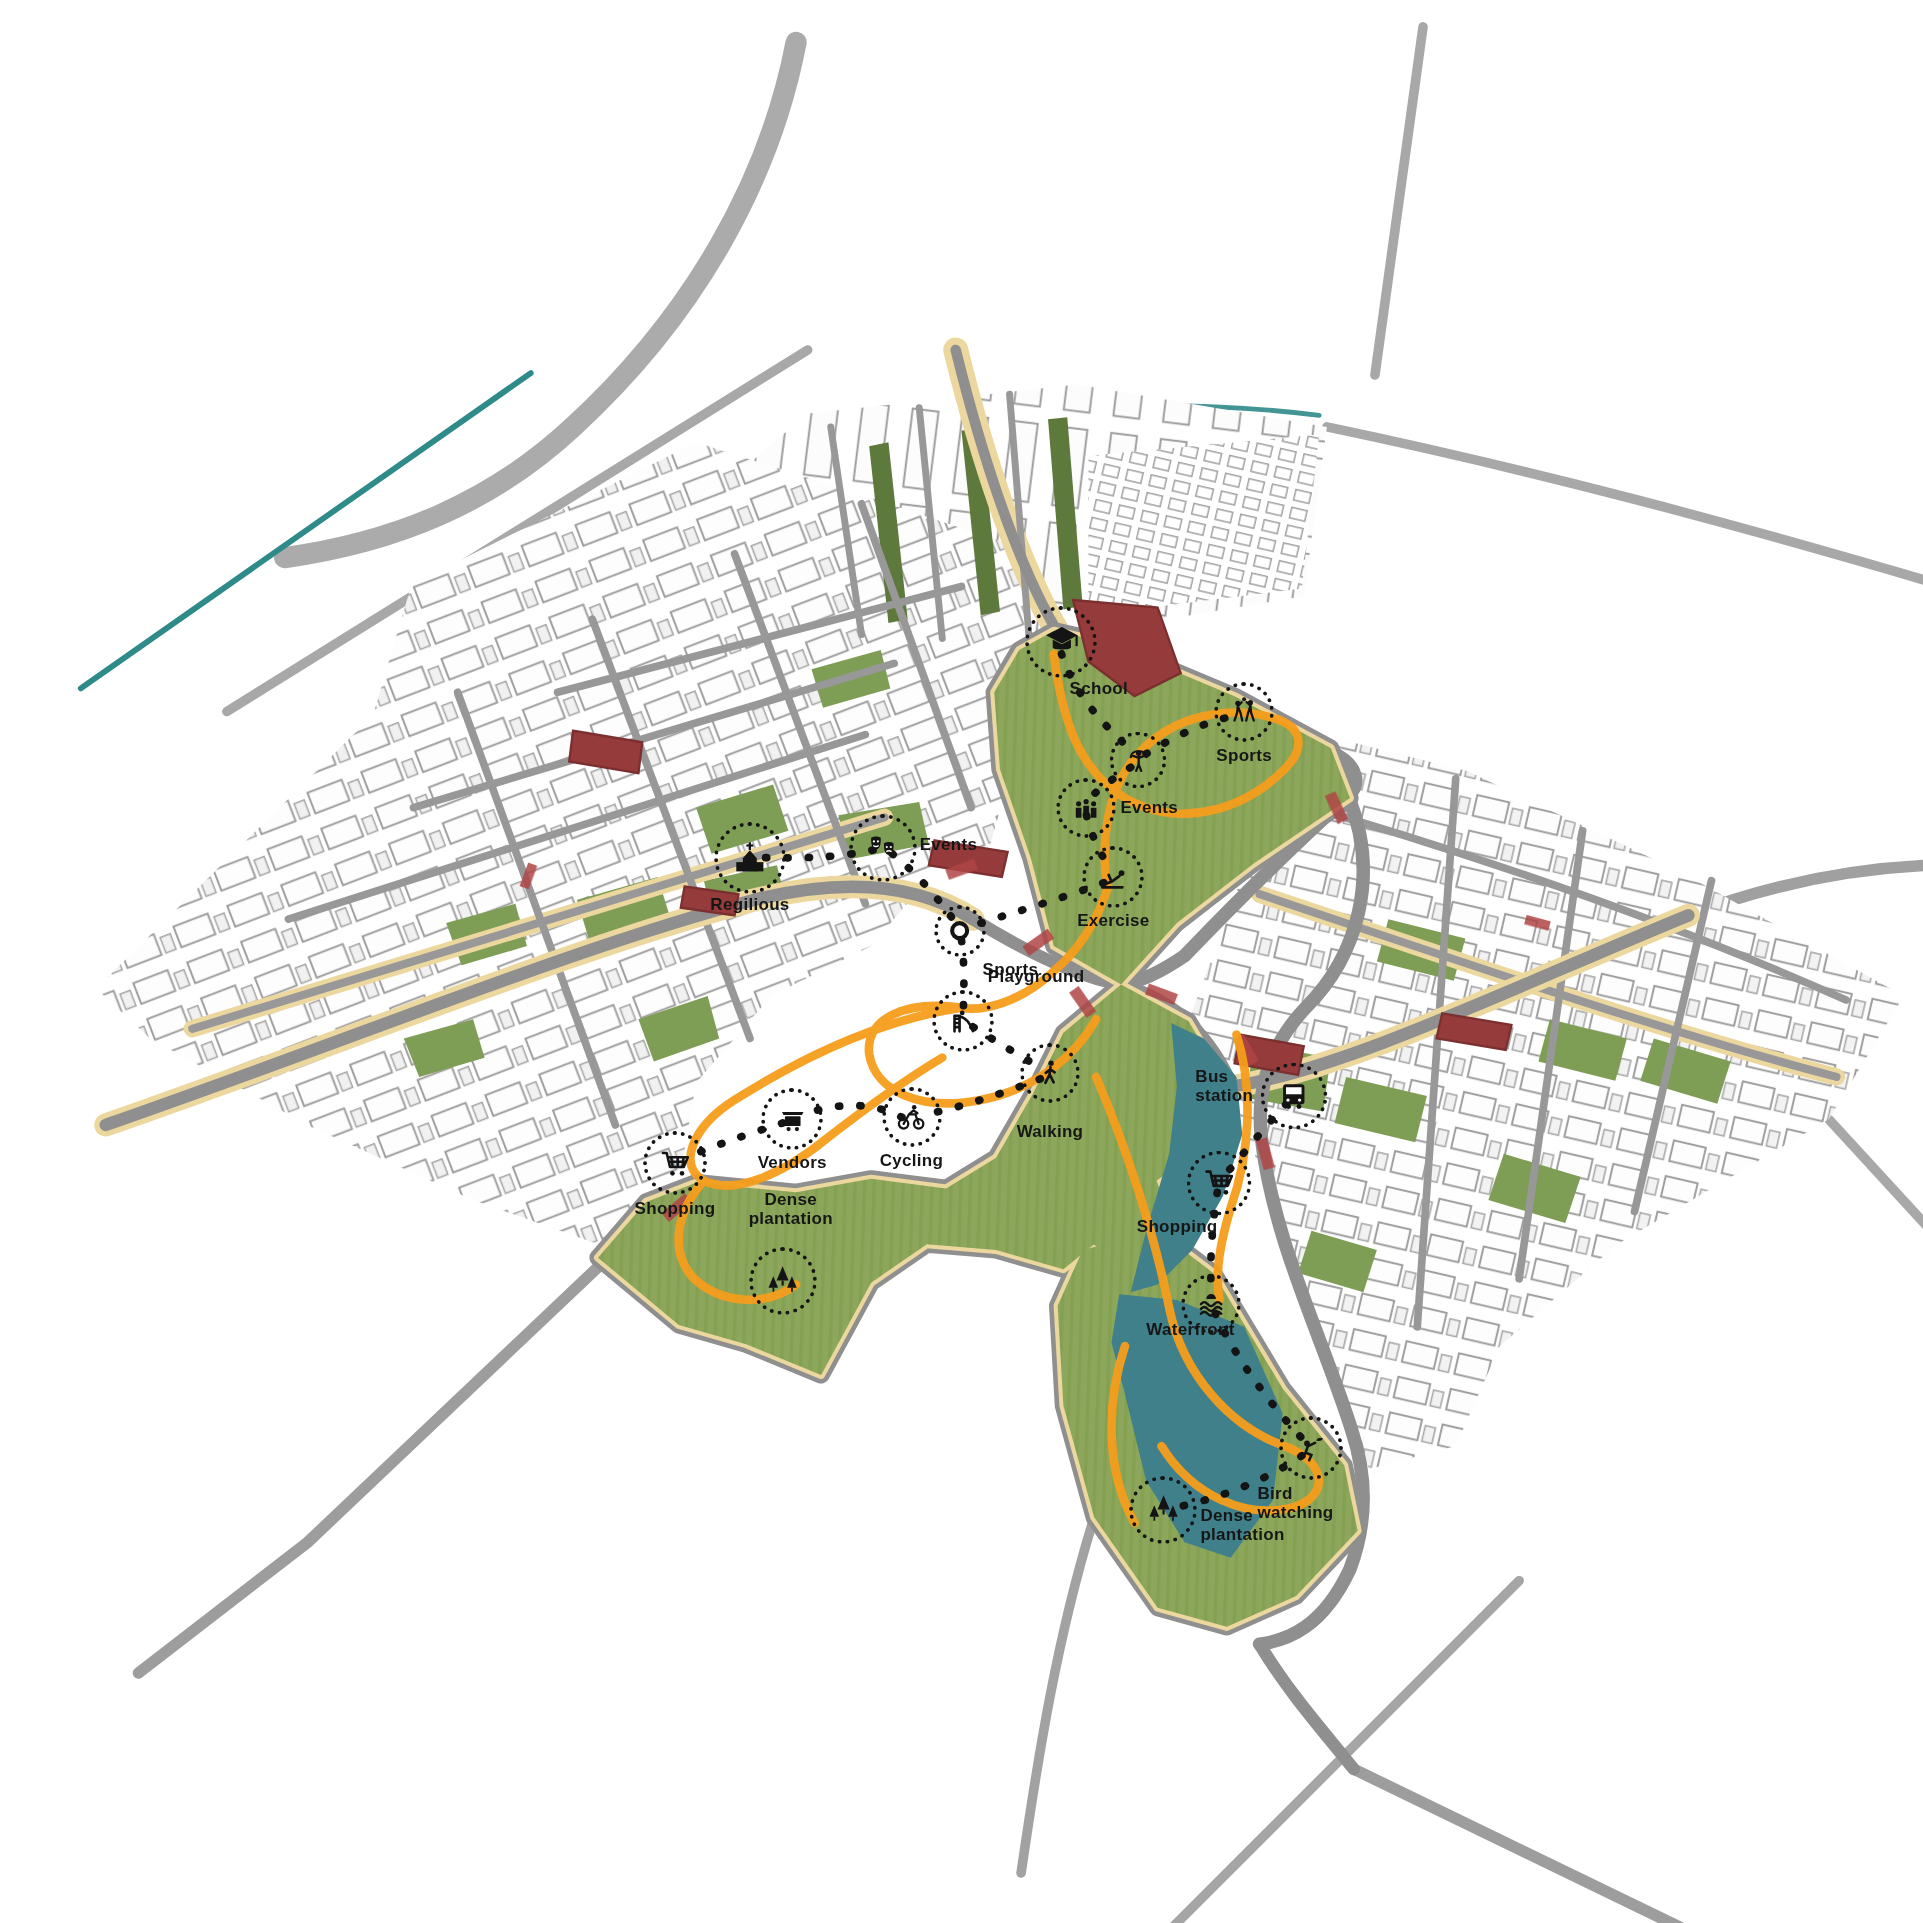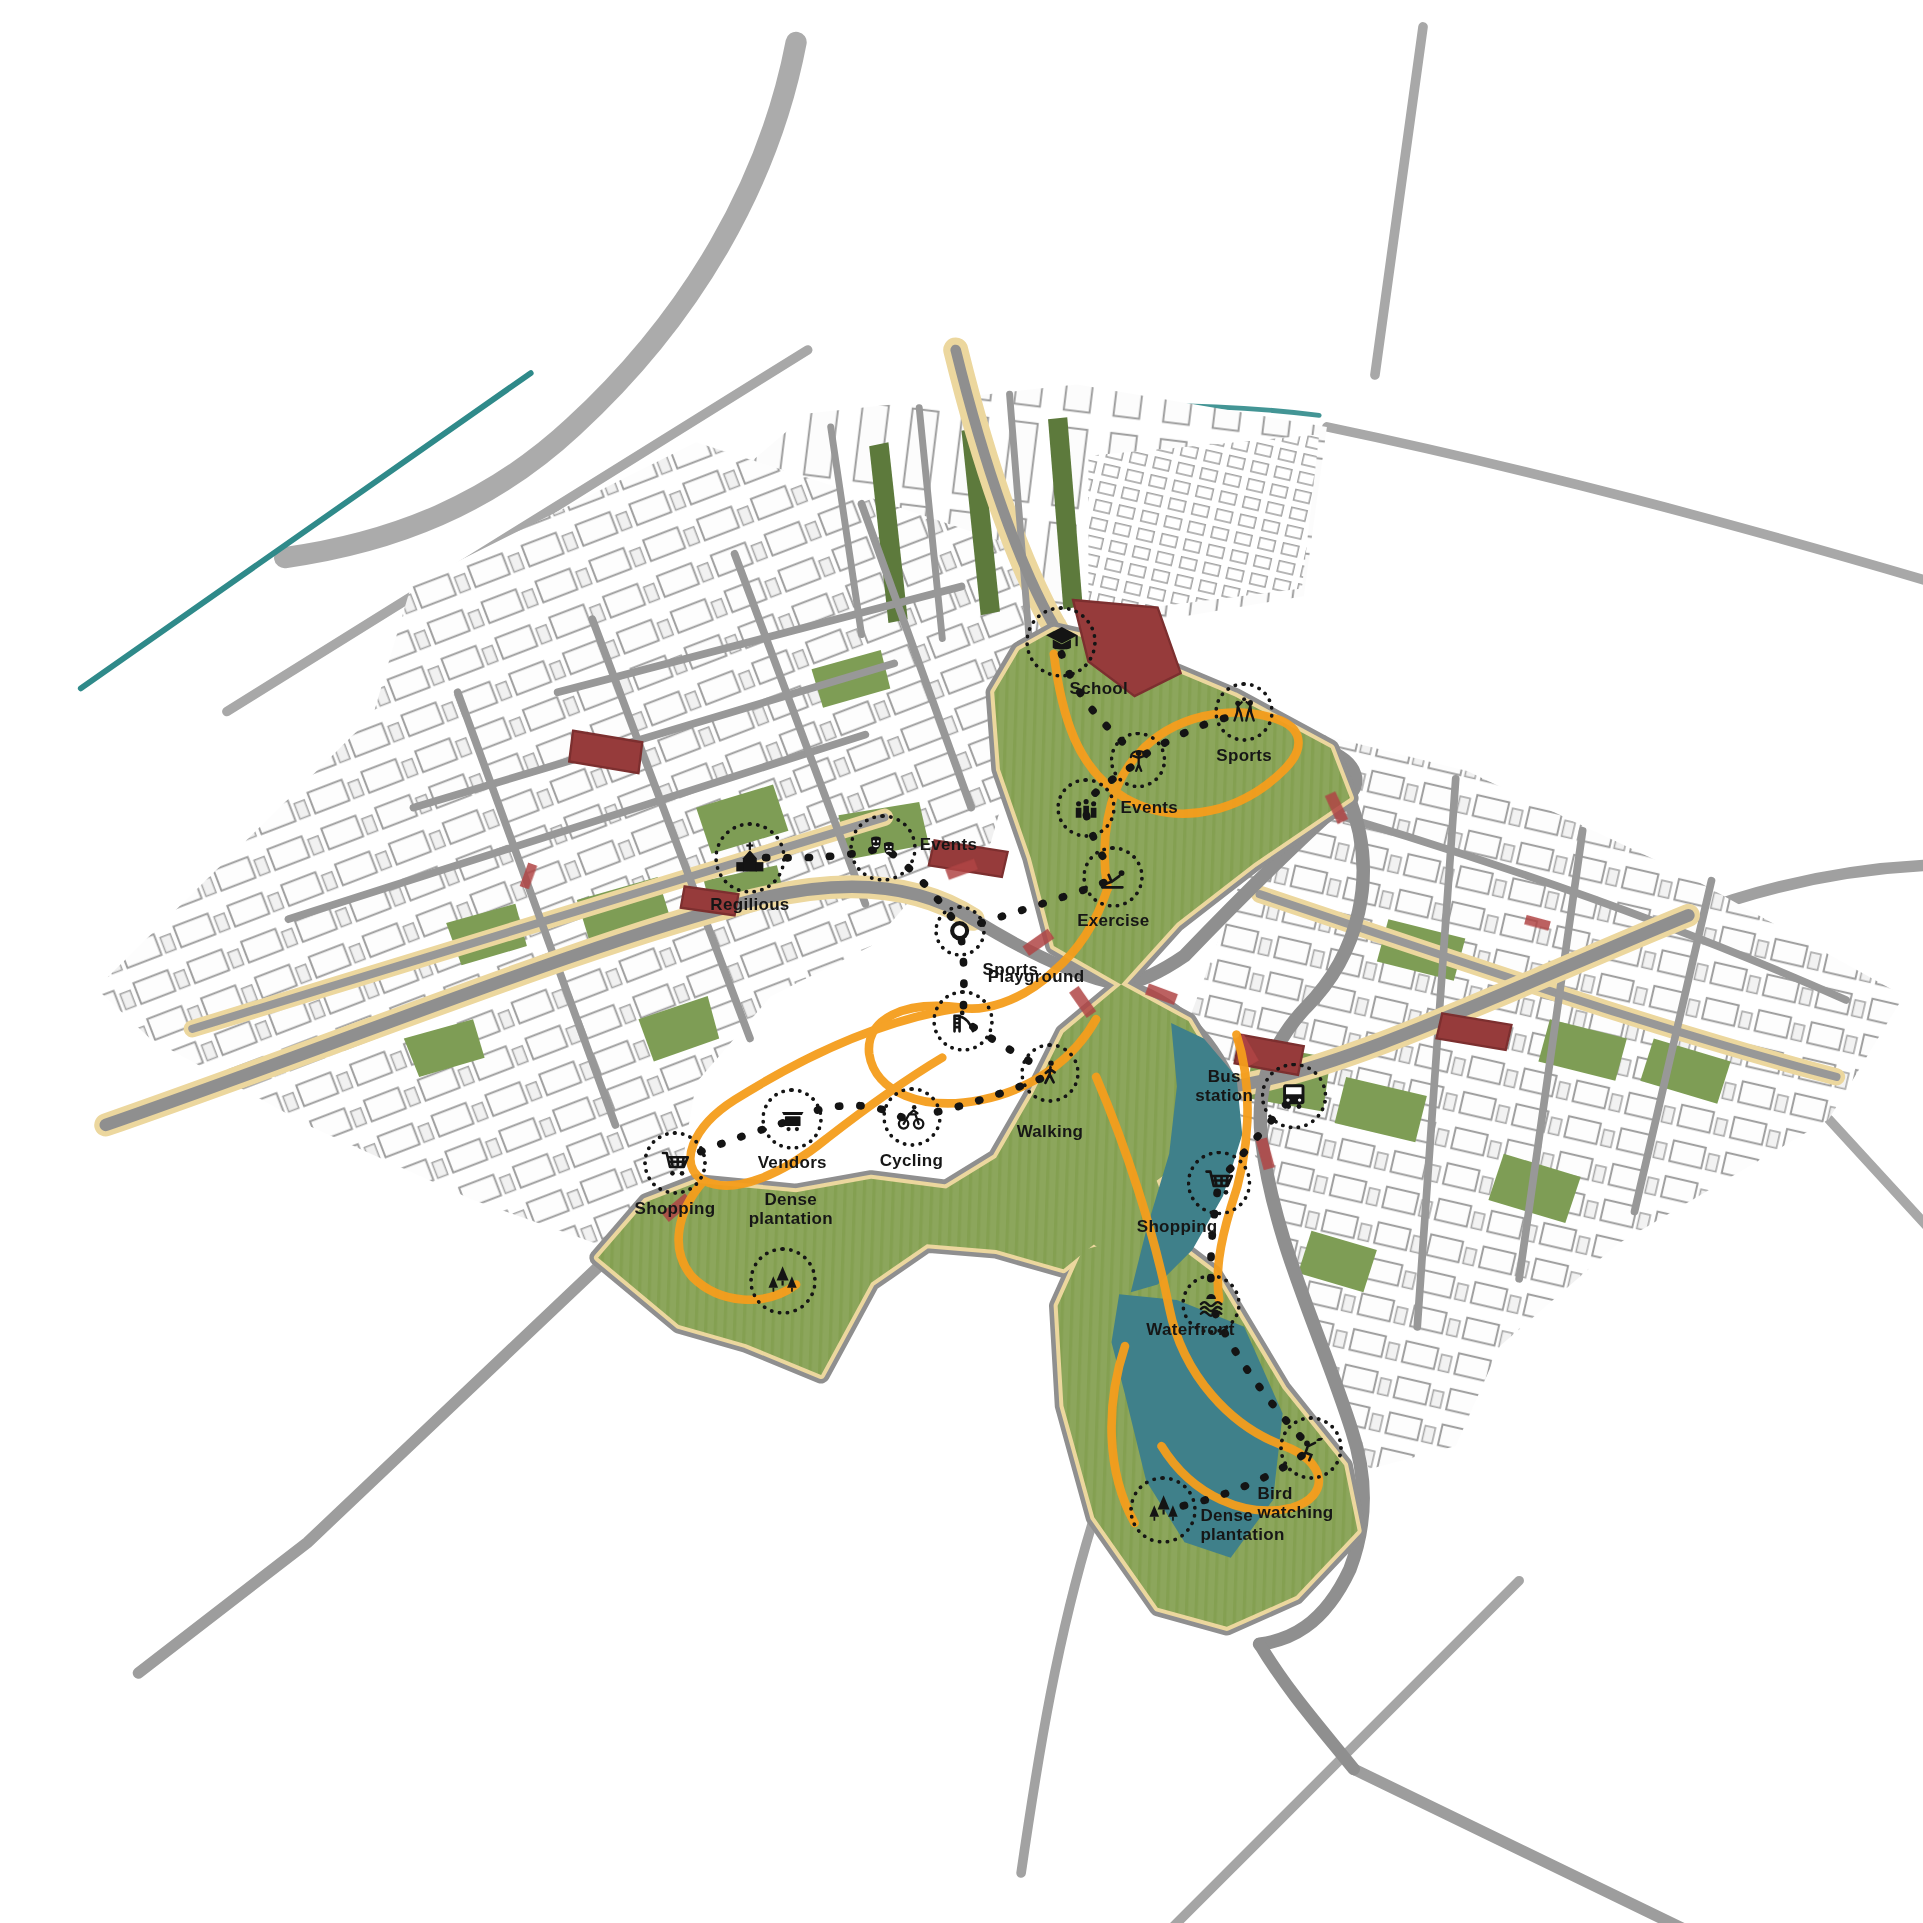--- a/index.html
+++ b/index.html
@@ -9,21 +9,21 @@
   #anno-layer{position:absolute;inset:0;}
   .anno{position:absolute;width:0;height:0;}
   .ring{position:absolute;left:0;top:0;transform:translate(-50%,-50%);
         border:4.1px dotted #151515;border-radius:50%;
         display:flex;align-items:center;justify-content:center;box-sizing:border-box;}
   .ring svg{width:62%;height:62%;color:#141414;}
   .lbl{position:absolute;left:0;top:0;color:#161616;font-size:17px;font-weight:600;
        letter-spacing:0.3px;line-height:1.12;white-space:pre-line;}
   .lbl.center{transform:translateX(-50%);text-align:center;}
   .lbl.left{transform:none;text-align:left;}
-  .lbl.right{transform:translateX(-100%);text-align:center;}
+  .lbl.right{transform:translateX(-100%);text-align:left;}
 </style>
 </head>
 <body>
 
 <div id="stage">
 
 <svg id="scene" width="1923" height="1923" viewBox="0 0 1000 1000" xmlns="http://www.w3.org/2000/svg">
   <defs>
     <pattern id="grass" width="5" height="5" patternUnits="userSpaceOnUse" patternTransform="rotate(2)">
       <rect width="5" height="5" fill="#8ca65c"></rect>

